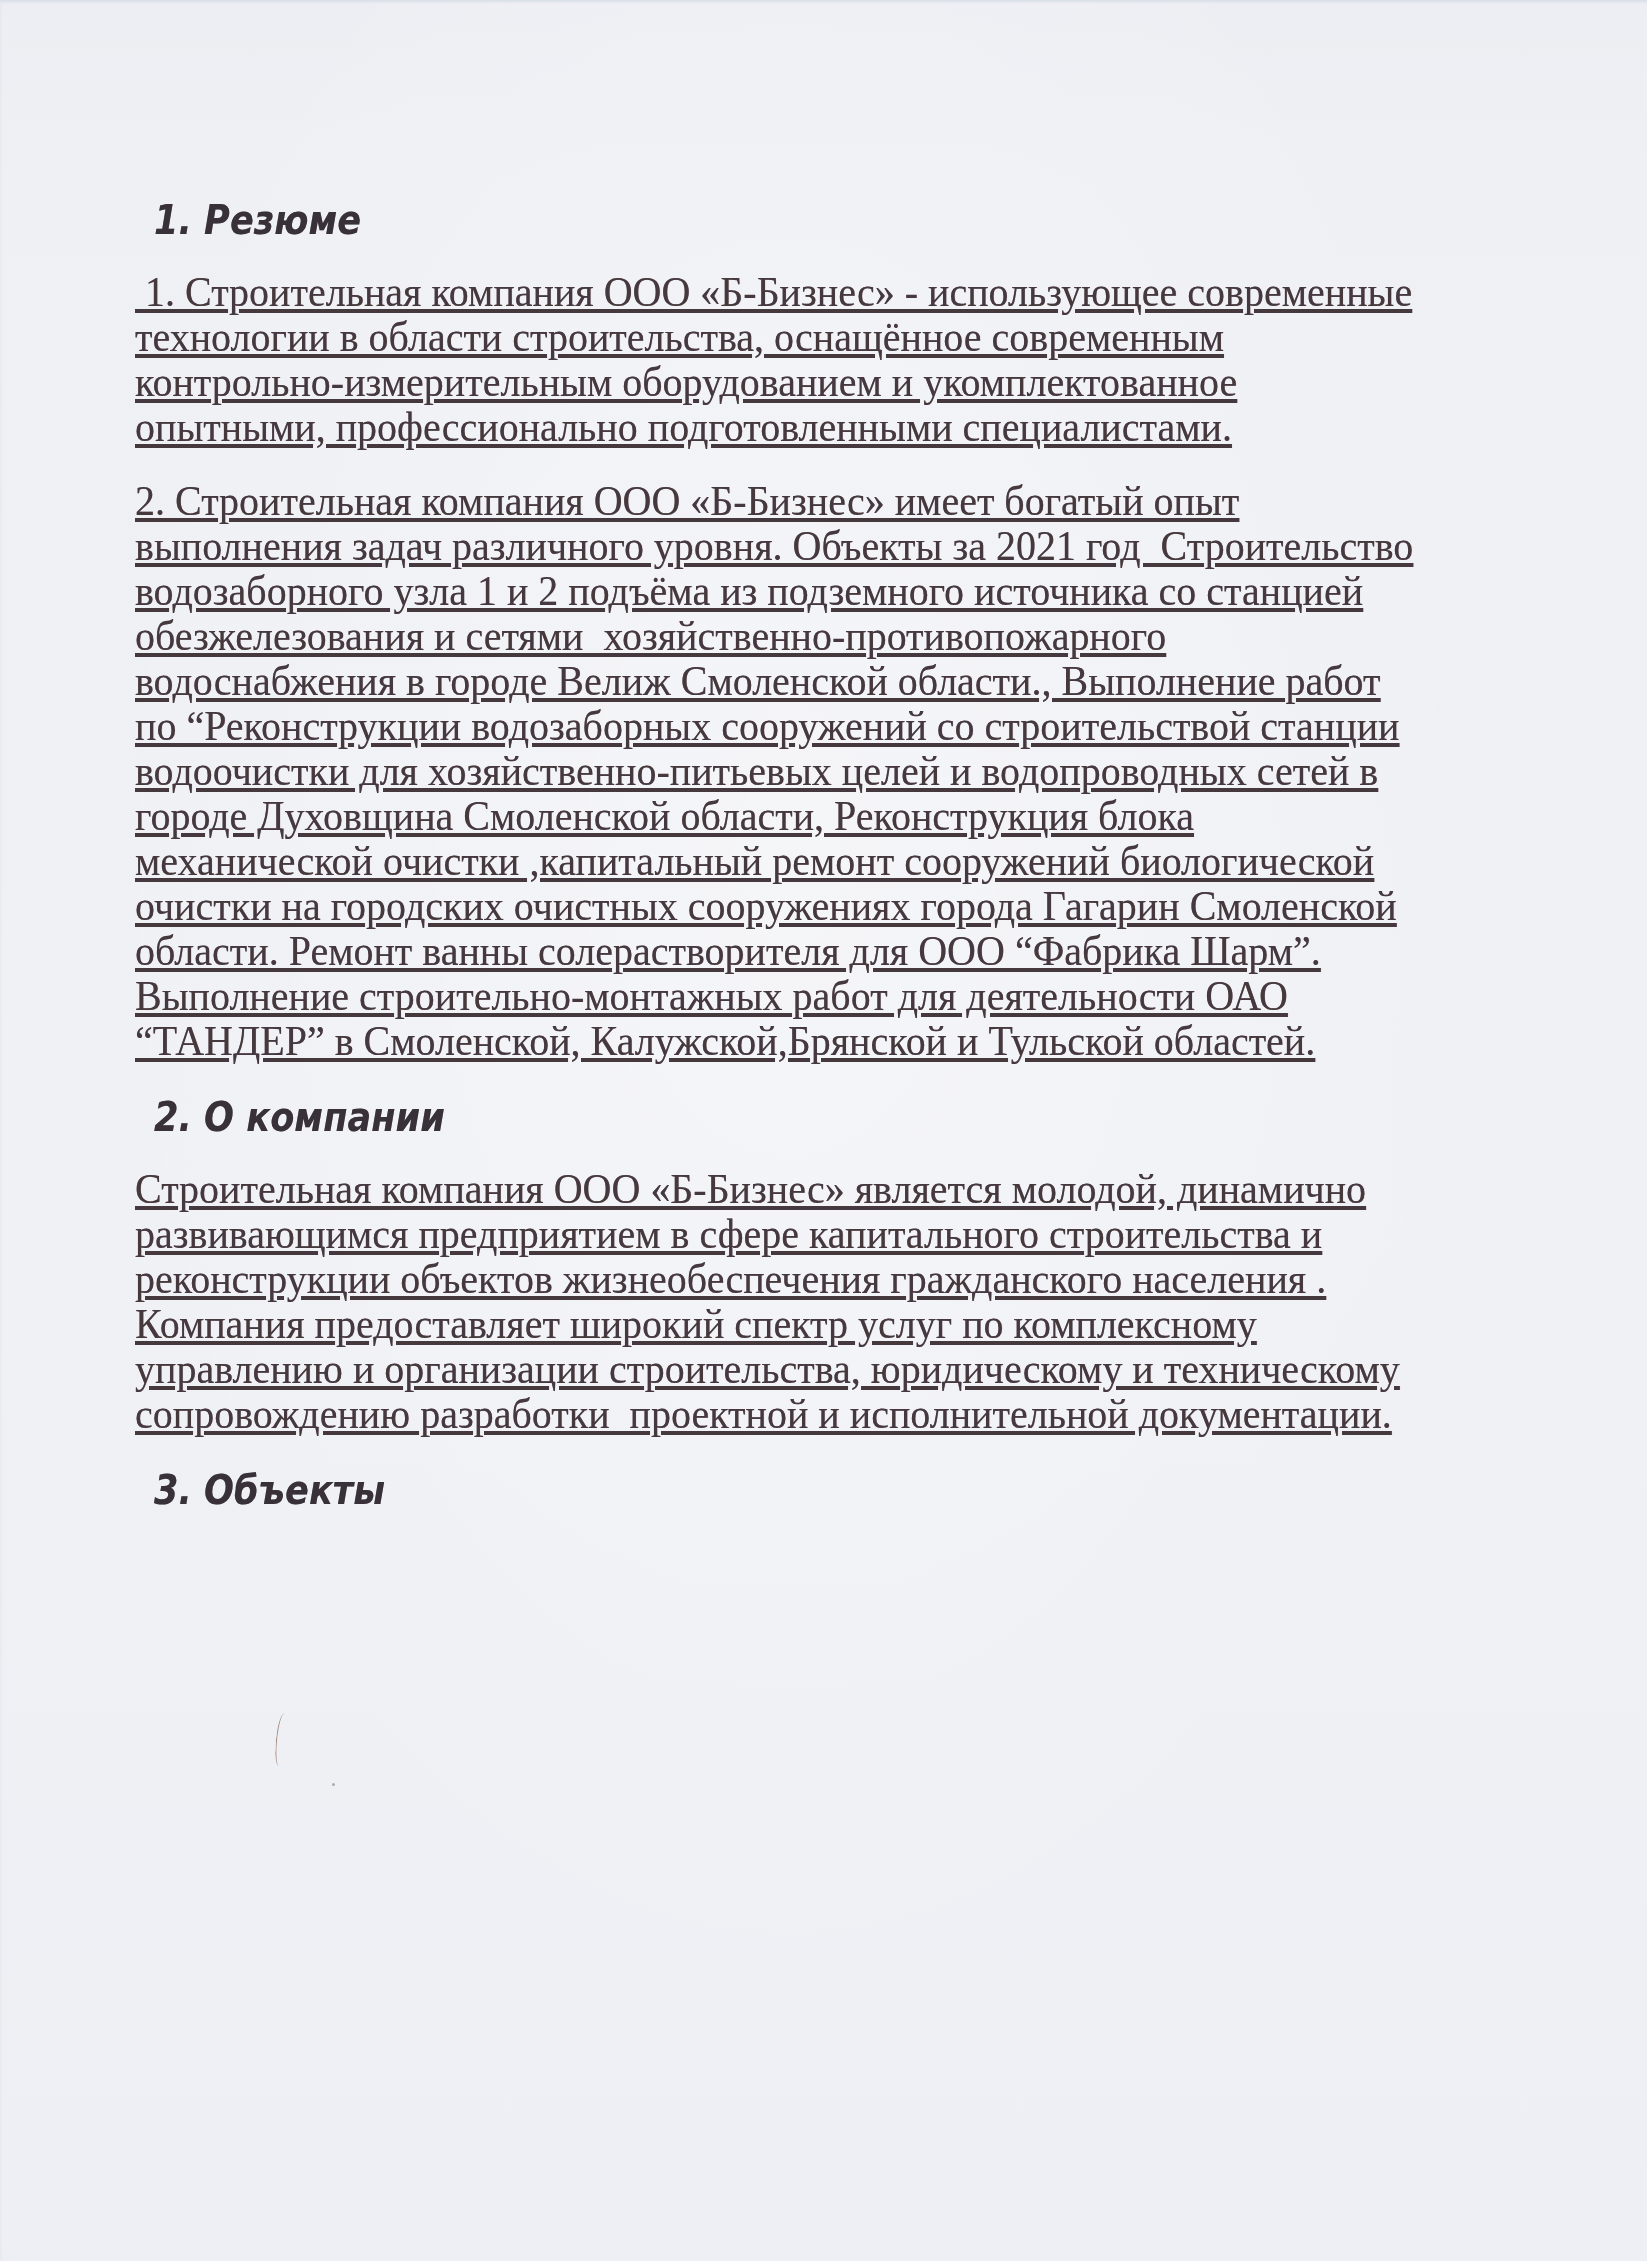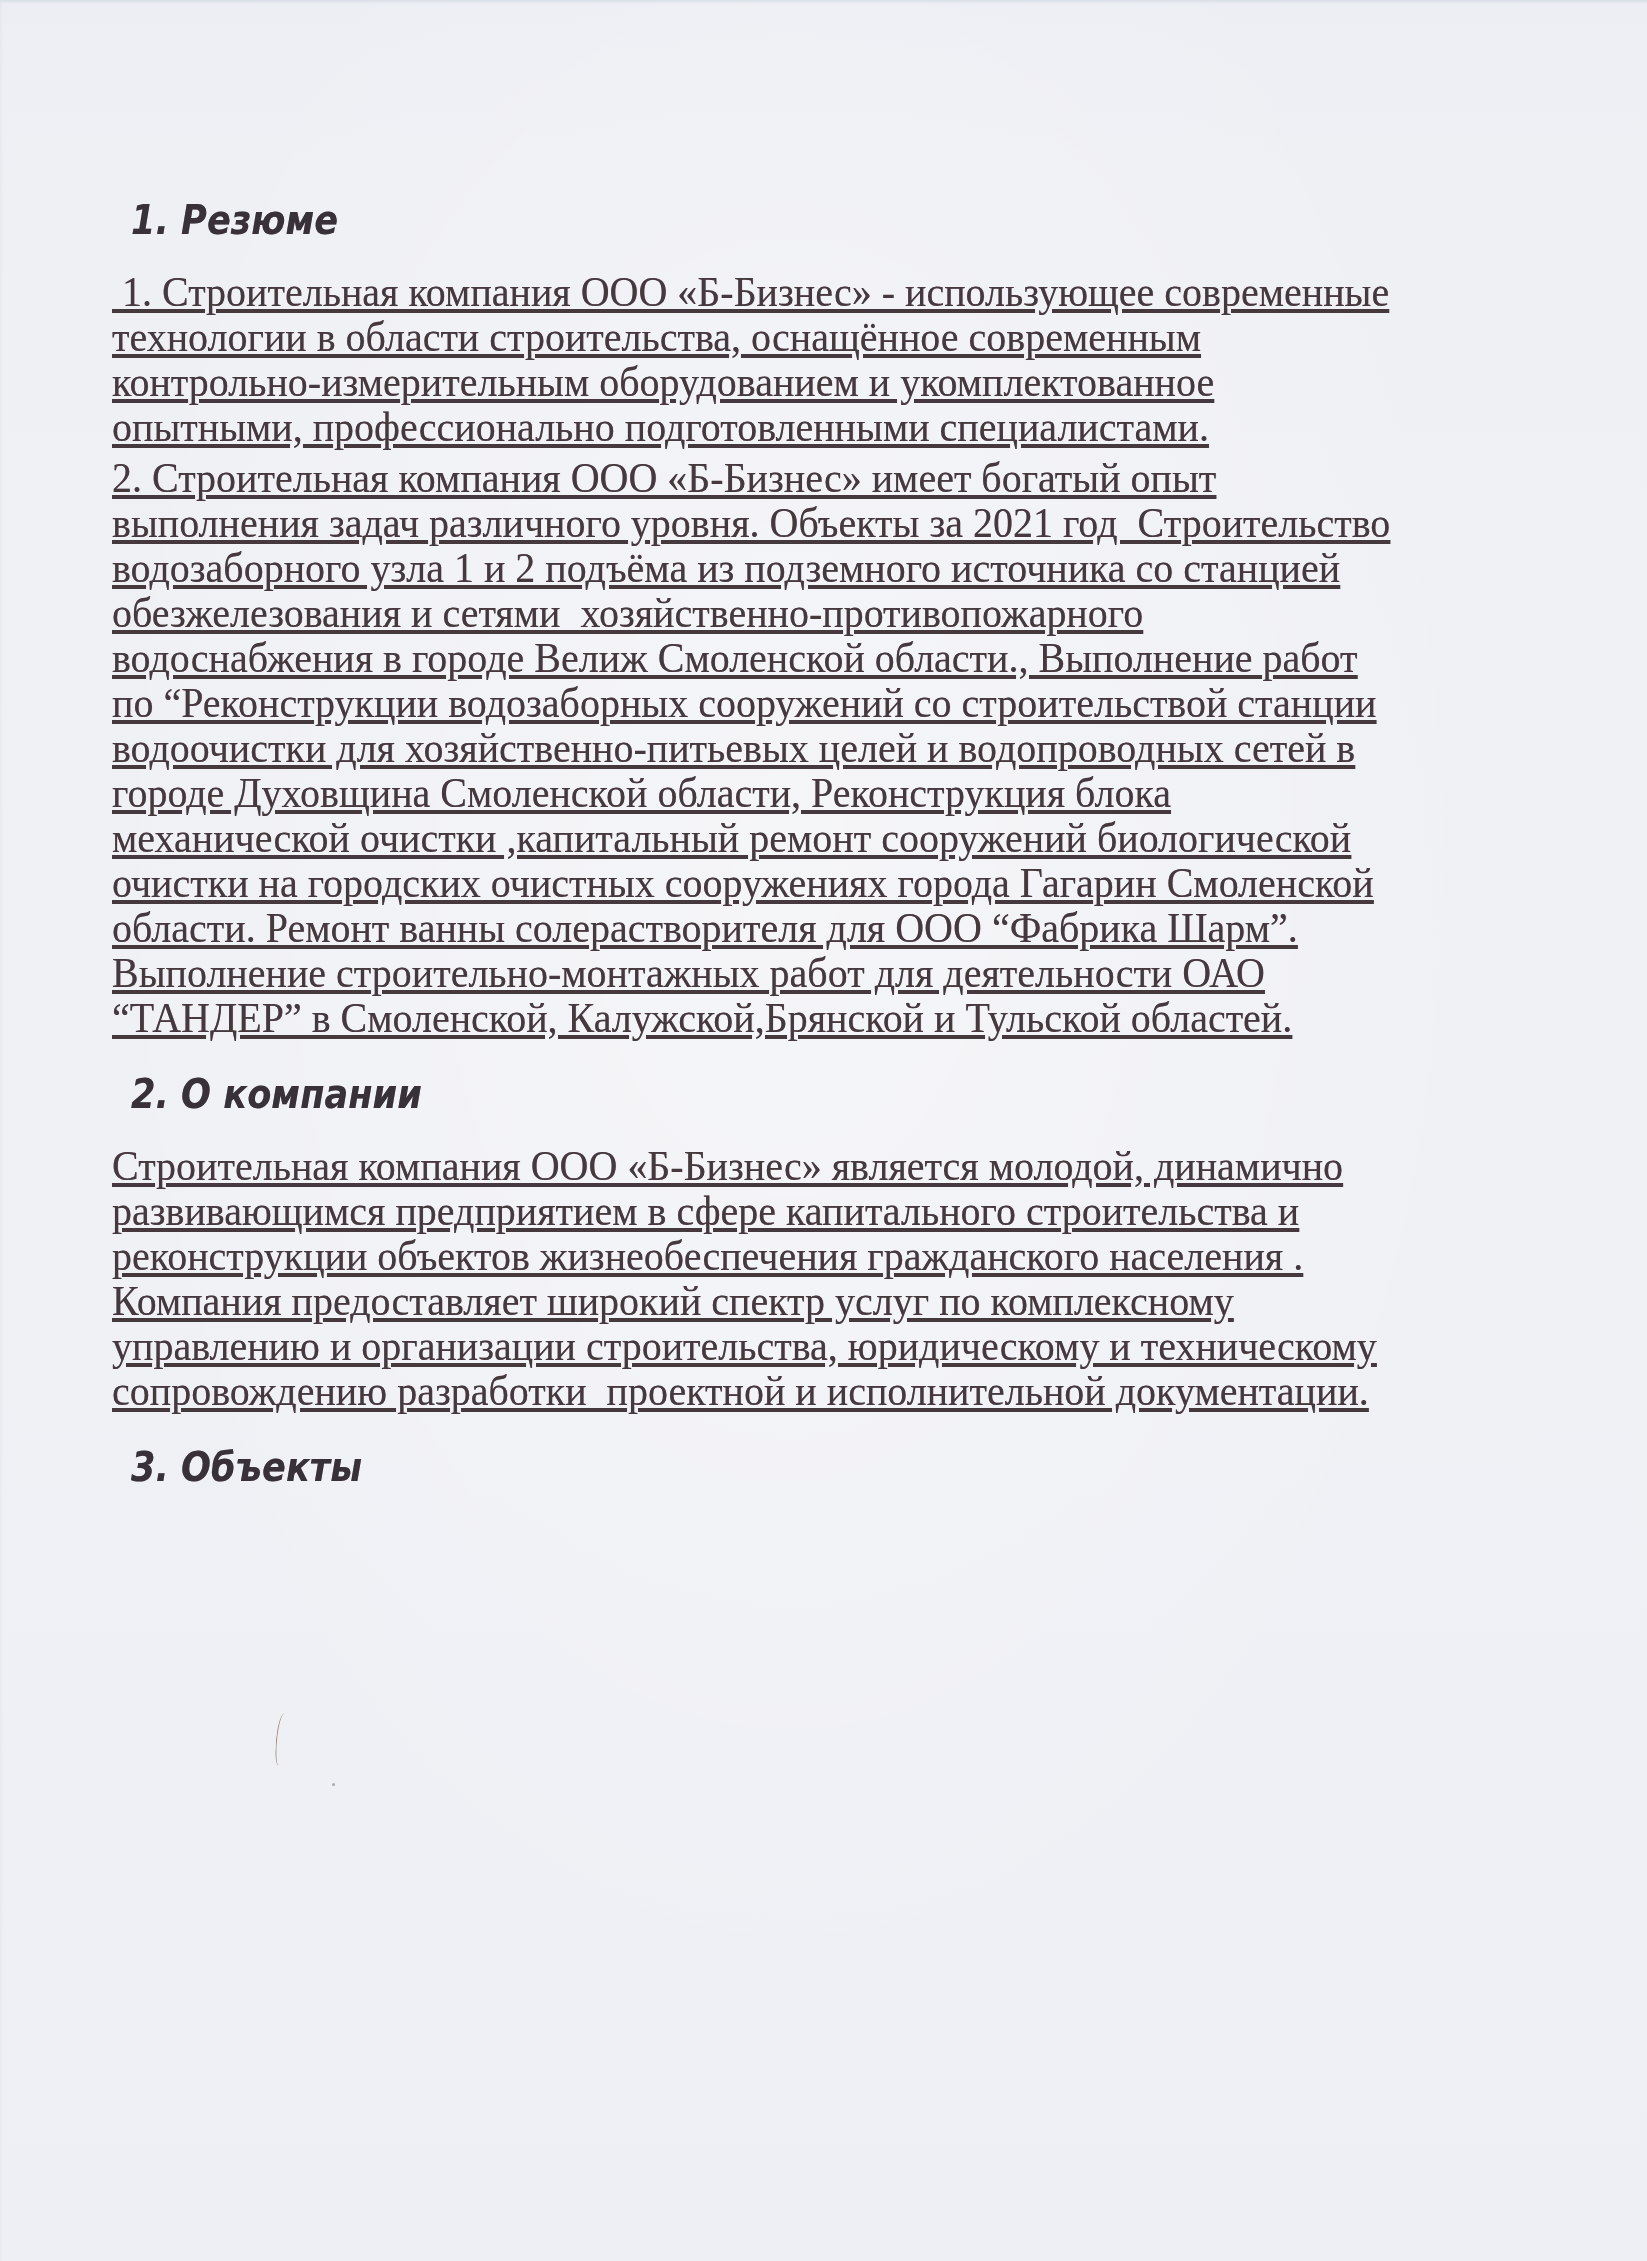--- a/index.html
+++ b/index.html
@@ -19,21 +19,21 @@
     background: linear-gradient(180deg, #c9d2dd 0%, rgba(201,210,221,0) 100%);
     opacity: .55;
   }
   .scan-edge-left {
     position: absolute; left: 0; top: 0; width: 3.2px; height: 100%;
     background: linear-gradient(90deg, #dfe2e9 0%, rgba(223,226,233,0) 100%);
     opacity: .5;
   }
   .content {
     position: absolute;
-    left: 112px;
+    left: 135px;
     top: 0;
     width: 1298px;
   }
   .heading {
     font-family: "DejaVu Sans", sans-serif;
     font-style: italic;
     font-weight: 700;
     font-size: 40px;
     line-height: 52px;
     letter-spacing: 0px;
@@ -43,21 +43,21 @@
     transform-origin: 0 0;
     text-shadow: 0 0 0.6px rgba(56,49,58,0.45);
   }
   .heading.first { margin-top: 194px; }
   .para {
     margin: 23px 0 0 0;
     padding: 0;
     color: #46393d;
     text-decoration: underline;
   }
-  .para.follow { margin-top: 6px; }
+  .para.follow { margin-top: 29px; }
   .line {
     display: block;
     white-space: pre;
     font-family: "Liberation Serif", serif;
     font-size: 43px;
     line-height: 45px;
     transform: scaleX(.93);
     transform-origin: 0 50%;
     text-shadow: 0 0 0.6px rgba(70,57,61,0.55), 0.6px 0 0 rgba(120,90,140,0.10);
   }

